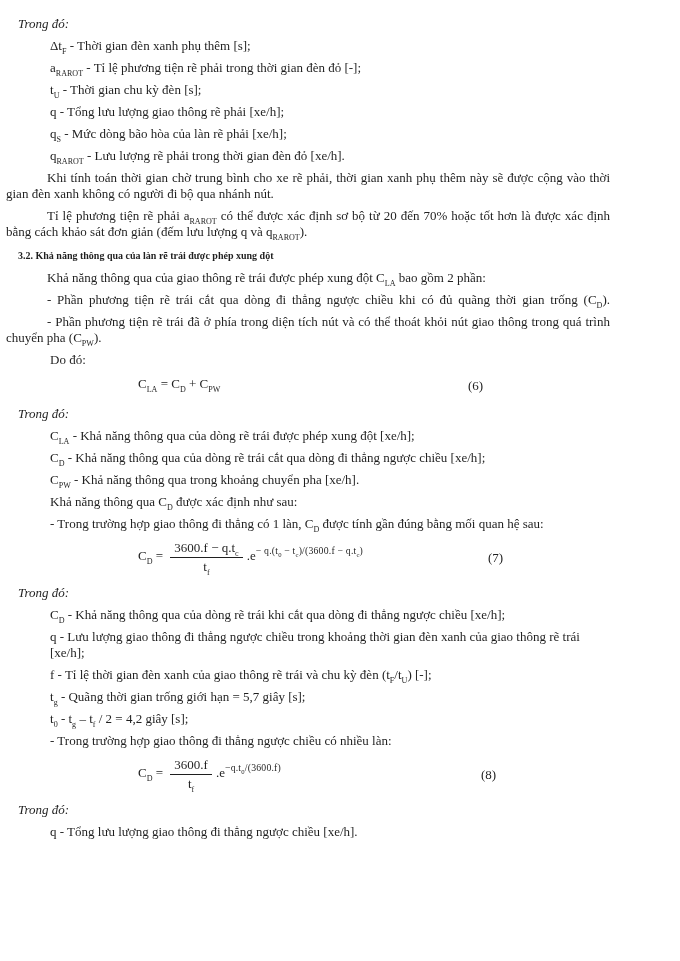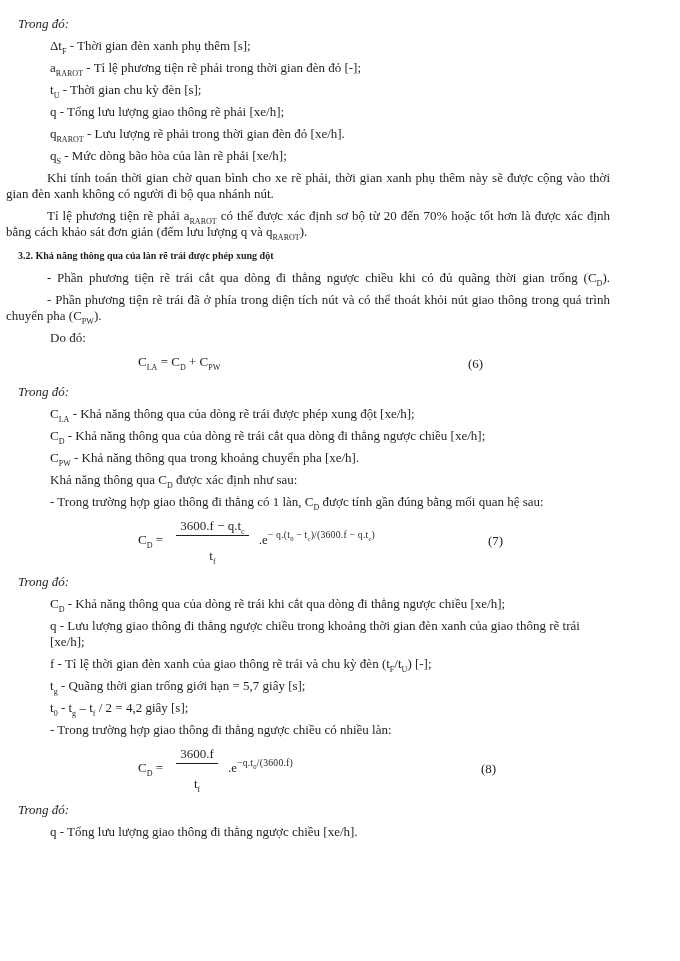--- a/index.html
+++ b/index.html
@@ -36,46 +36,46 @@
   .eq8 { left: 475px; }
   sub { font-size: 0.62em; line-height: 0; }
   .exp { font-size: 0.75em; line-height: 0; vertical-align: 6px; letter-spacing: 0.2px; }
   .exp sub { font-size: 0.68em; }
   .frac {
     display: inline-flex;
     flex-direction: column;
     align-items: center;
     vertical-align: middle;
     text-align: center;
-    margin: 0 10px;
+    margin: 0 4px;
     line-height: 16px;
-    gap: 11px;
   }
   .frac .num { border-bottom: 1px solid #1f1f1f; padding: 0 4px 1px 4px; }
   .frac .den { padding-top: 1px; }
 </style>
 </head>
 <body>
 
 <div class="page">
 
   <p class="label">Trong đó:</p>
 
   <p class="def">Δt<sub>F</sub> - Thời gian đèn xanh phụ thêm [s];</p>
   <p class="def">a<sub>RAROT</sub> - Tỉ lệ phương tiện rẽ phải trong thời gian đèn đỏ [-];</p>
   <p class="def">t<sub>U</sub> - Thời gian chu kỳ đèn [s];</p>
   <p class="def">q - Tổng lưu lượng giao thông rẽ phải [xe/h];</p>
+  <p class="def">q<sub>S</sub> - Mức dòng bão hòa của làn rẽ phải [xe/h];</p>
   <p class="def">q<sub>RAROT</sub> - Lưu lượng rẽ phải trong thời gian đèn đỏ [xe/h].</p>
-  <p class="def">q<sub>S</sub> - Mức dòng bão hòa của làn rẽ phải [xe/h];</p>
 
-  <p class="para">Khi tính toán thời gian chờ quan bình cho xe rẽ phải, thời gian xanh phụ thêm này sẽ được cộng vào thời gian đèn xanh không có người đi bộ qua nhánh nút.</p>
+  <p class="para">Khi tính toán thời gian chờ trung bình cho xe rẽ phải, thời gian xanh phụ thêm này sẽ được cộng vào thời gian đèn xanh không có người đi bộ qua nhánh nút.</p>
   <p class="para">Tỉ lệ phương tiện rẽ phải a<sub>RAROT</sub> có thể được xác định sơ bộ từ 20 đến 70% hoặc tốt hơn là được xác định bằng cách khảo sát đơn giản (đếm lưu lượng q và q<sub>RAROT</sub>).</p>
 
   <p class="heading">3.2. Khả năng thông qua của làn rẽ trái được phép xung đột</p>
 
+  <p class="para">Khả năng thông qua của giao thông rẽ trái được phép xung đột C<sub>LA</sub> bao gồm 2 phần:</p>
   <p class="para stretch-last">- Phần phương tiện rẽ trái cắt qua dòng đi thẳng ngược chiều khi có đủ quãng thời gian trống (C<sub>D</sub>).</p>
   <p class="para">- Phần phương tiện rẽ trái đã ở phía trong diện tích nút và có thể thoát khỏi nút giao thông trong quá trình chuyển pha (C<sub>PW</sub>).</p>
 
   <p class="def">Do đó:</p>
 
   <div class="formula-row">
     <span class="formula">C<sub>LA</sub> = C<sub>D</sub> + C<sub>PW</sub></span>
     <span class="eq-number eq6">(6)</span>
   </div>
 

